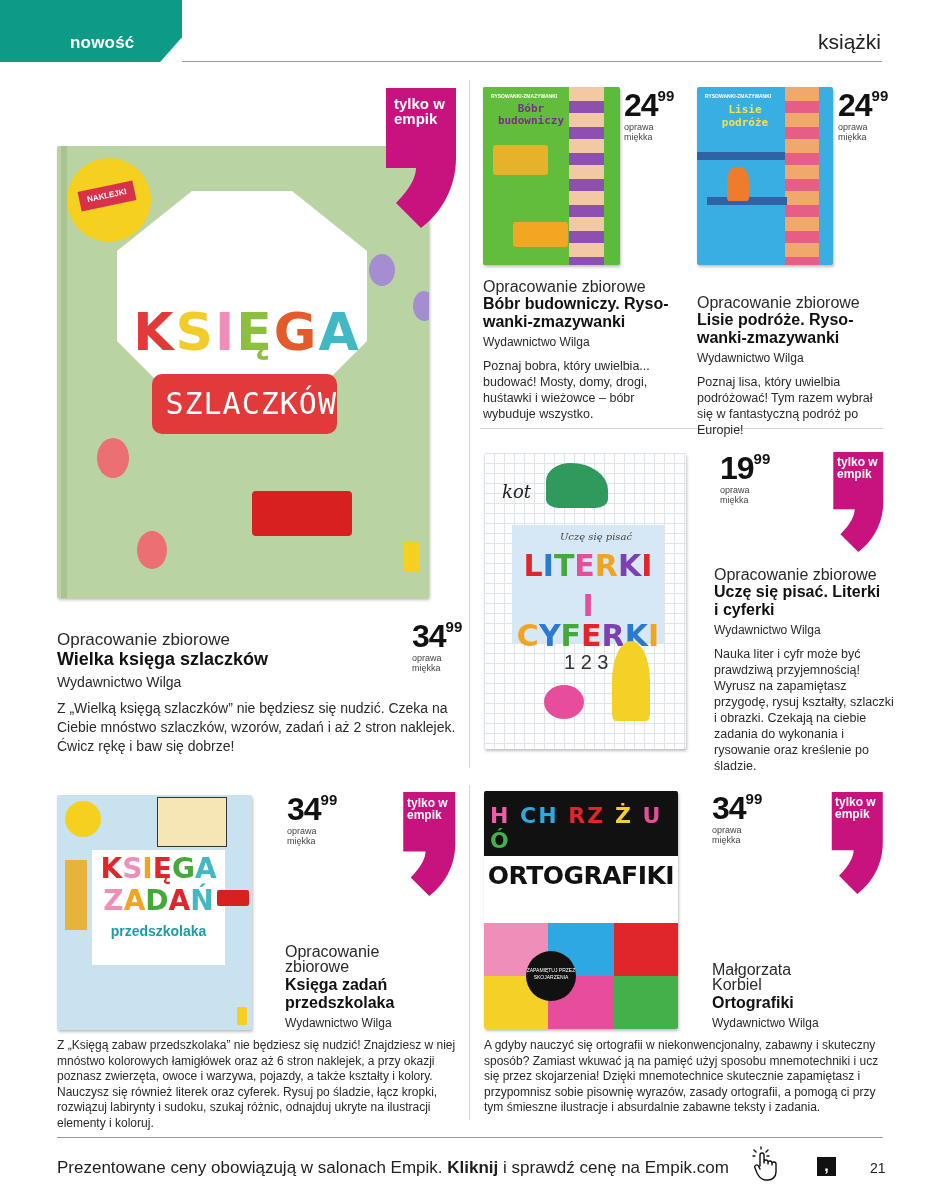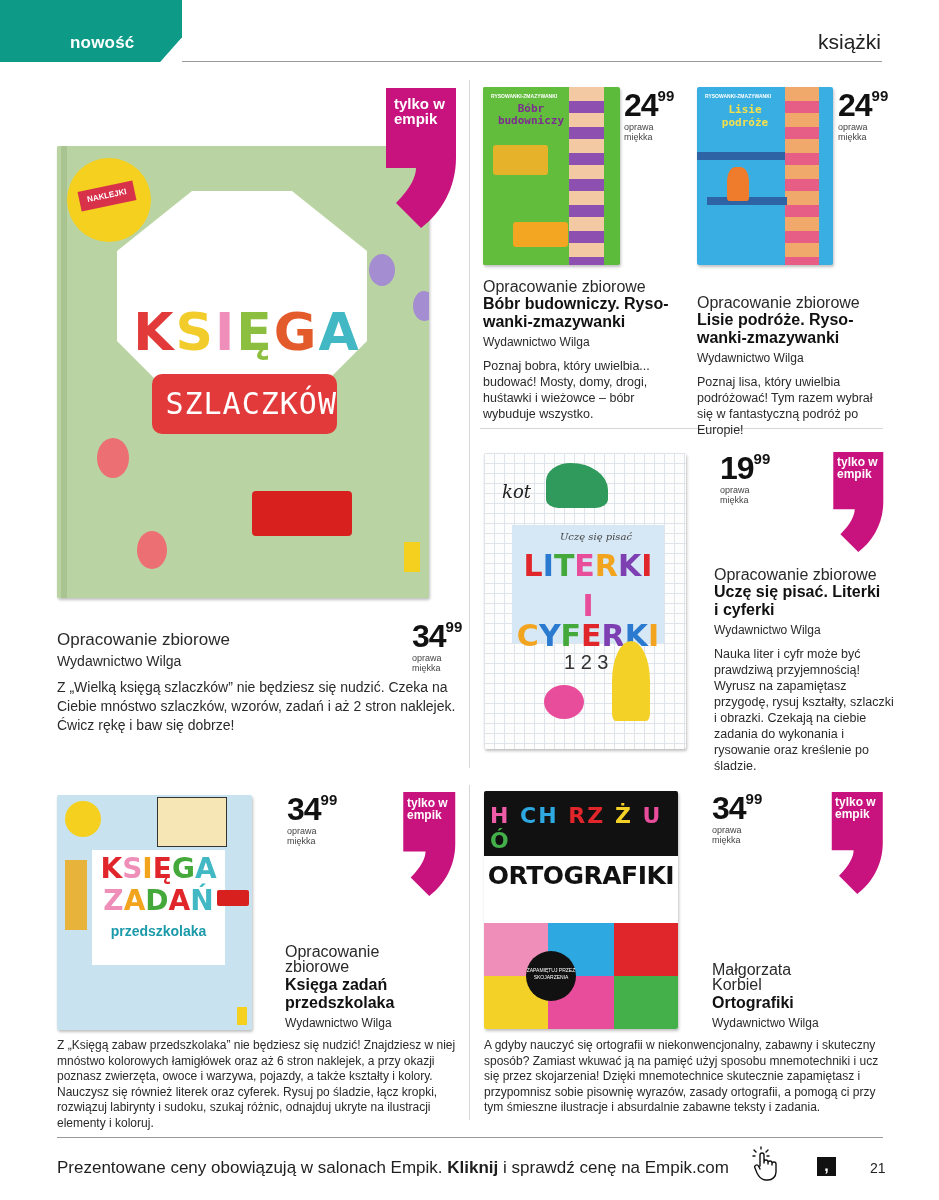--- a/index.html
+++ b/index.html
@@ -95,20 +95,21 @@
   <div class="badge-text" style="width:64px;">tylko w empik</div>
 </div>
 
 <div class="abs price" style="left:412px; top:620px;">
   <span class="main">34</span><span class="cents">99</span>
   <div class="binding" style="width:40px;">oprawa miękka</div>
 </div>
 
 <div class="abs big" style="left:57px; top:630px; width:400px;">
   <div class="author">Opracowanie zbiorowe</div>
+  <div class="title">Wielka księga szlaczków</div>
   <div class="publisher" style="margin-top:3px;">Wydawnictwo Wilga</div>
   <div class="desc" style="margin-top:8px; width:400px;">Z „Wielką księgą szlaczków” nie będziesz się nudzić. Czeka na Ciebie mnóstwo szlaczków, wzorów, zadań i aż 2 stron naklejek. Ćwicz rękę i baw się dobrze!</div>
 </div>
 
 <div class="abs cover" style="left:483px; top:87px; width:137px; height:178px; background:#5dbb3b;">
   <div class="abs" style="left:0; top:0; width:88px; height:100%; background:#63bd3d;"></div>
   <div class="abs" style="left:86px; top:0; width:35px; height:100%; background:repeating-linear-gradient(#f2c9a2 0 14px, #8d4fb0 14px 26px);"></div>
   <div class="abs" style="left:8px; top:6px; width:80px; font-size:5px; color:#fff; font-weight:bold;">RYSOWANKI-ZMAZYWANKI</div>
   <div class="abs" style="left:10px; top:16px; width:76px; font-size:11px; color:#7b2e8f; font-weight:bold; line-height:12px; text-align:center; font-family:'DejaVu Sans Mono', monospace;">
     <div>Bóbr</div>

